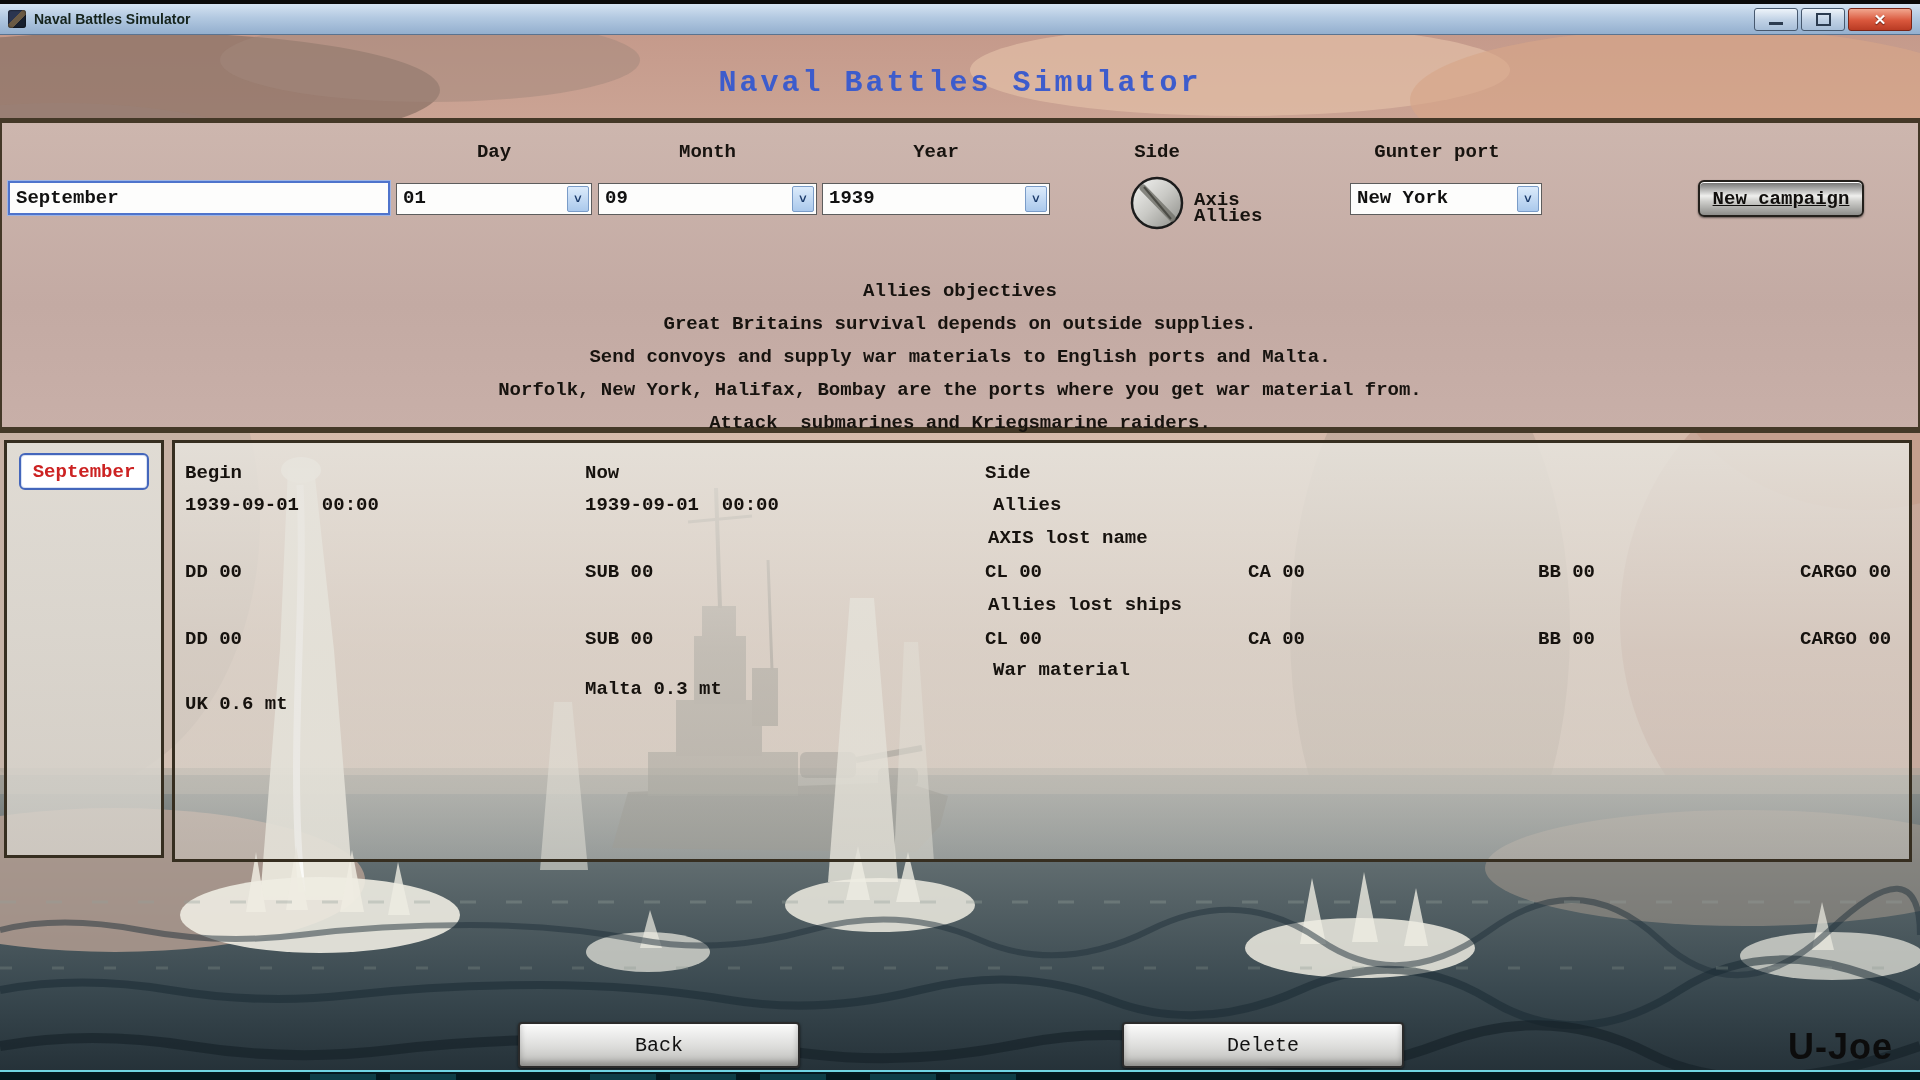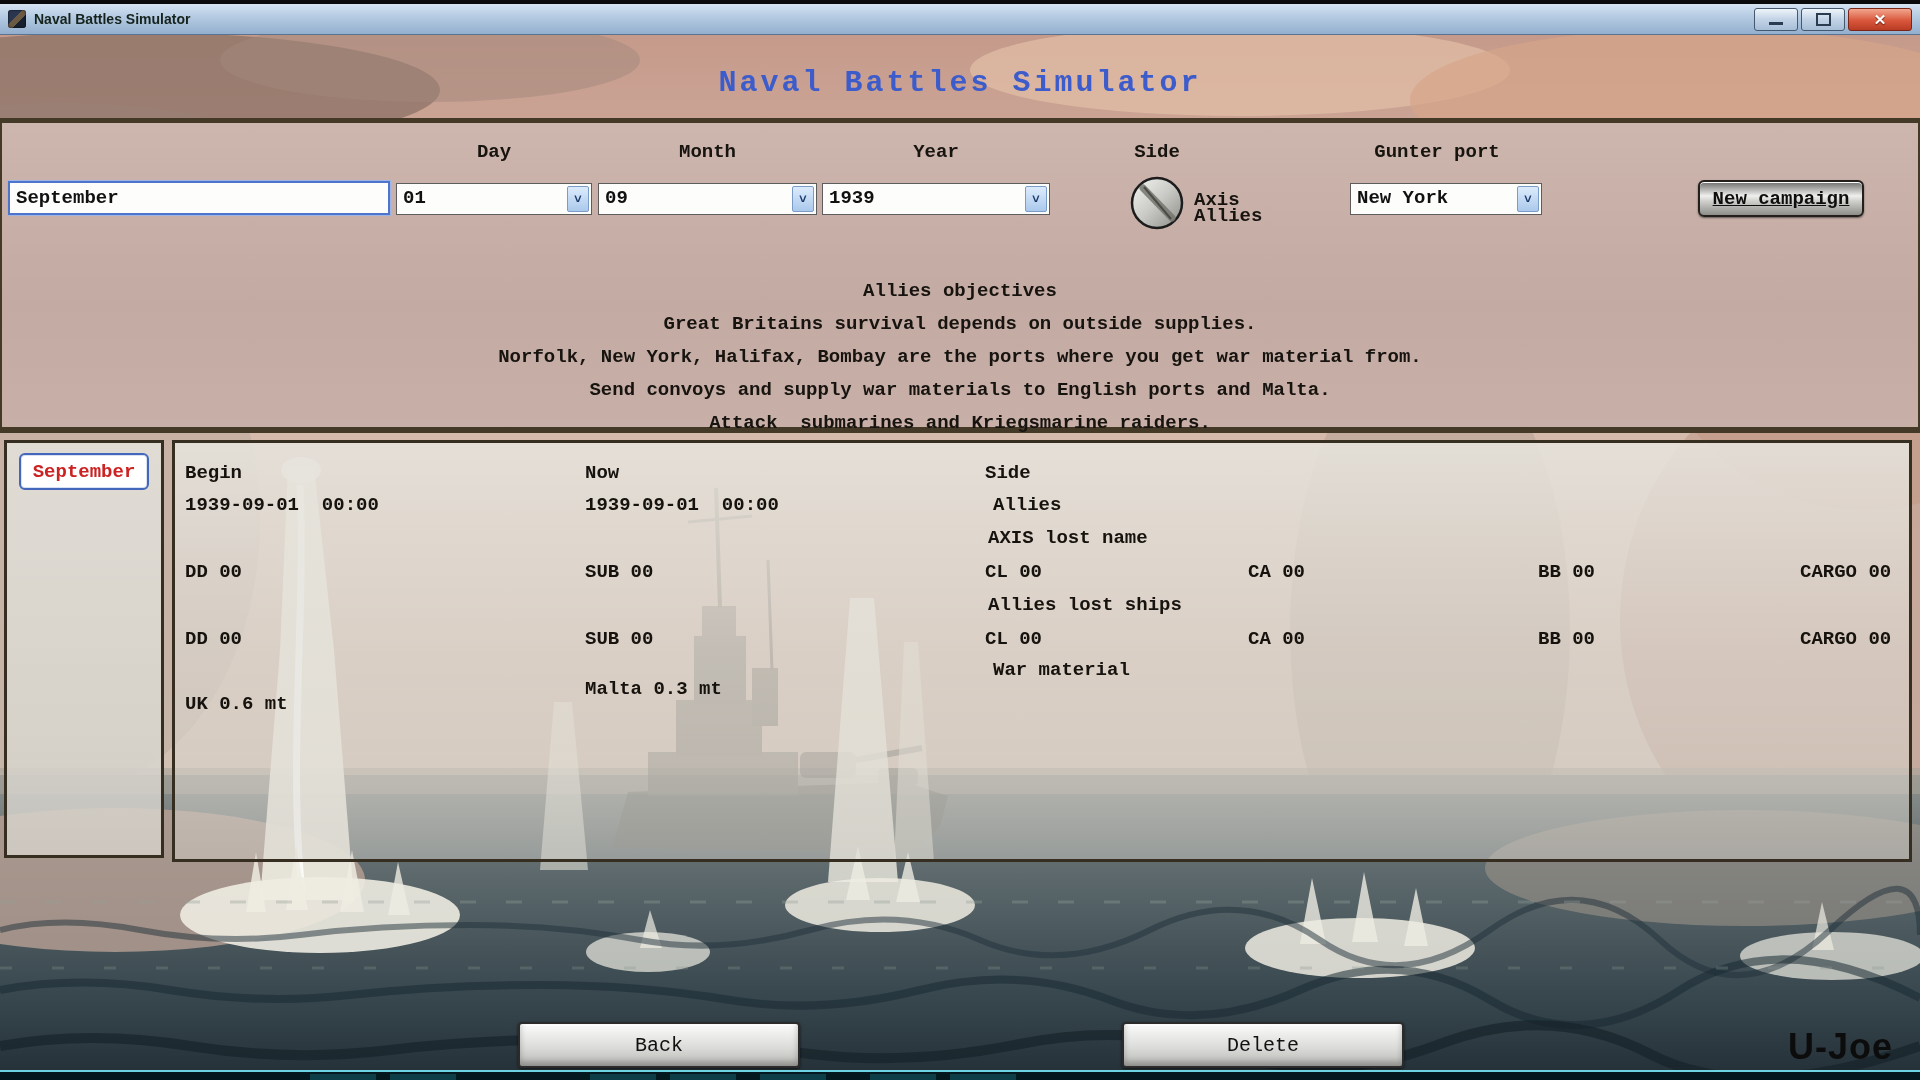--- a/index.html
+++ b/index.html
@@ -213,22 +213,22 @@
     <div class="combo" style="left:1348px;width:190px">
       <span class="val">New York</span>
       <div class="drop">˅</div>
     </div>
 
     <button class="newcamp-btn">New campaign</button>
 
     <div class="objectives">
       <div class="obj-line">Allies objectives</div>
       <div class="obj-line">Great Britains survival depends on outside supplies.</div>
+      <div class="obj-line">Send convoys and supply war materials to English ports and Malta.</div>
       <div class="obj-line">Norfolk, New York, Halifax, Bombay are the ports where you get war material from.</div>
-      <div class="obj-line">Send convoys and supply war materials to English ports and Malta.</div>
       <div class="obj-line">Attack  submarines and Kriegsmarine raiders.</div>
     </div>
   </div>
 
   <div class="list-panel">
     <div class="list-item">September</div>
   </div>
 
   <div class="detail-panel"></div>
 

